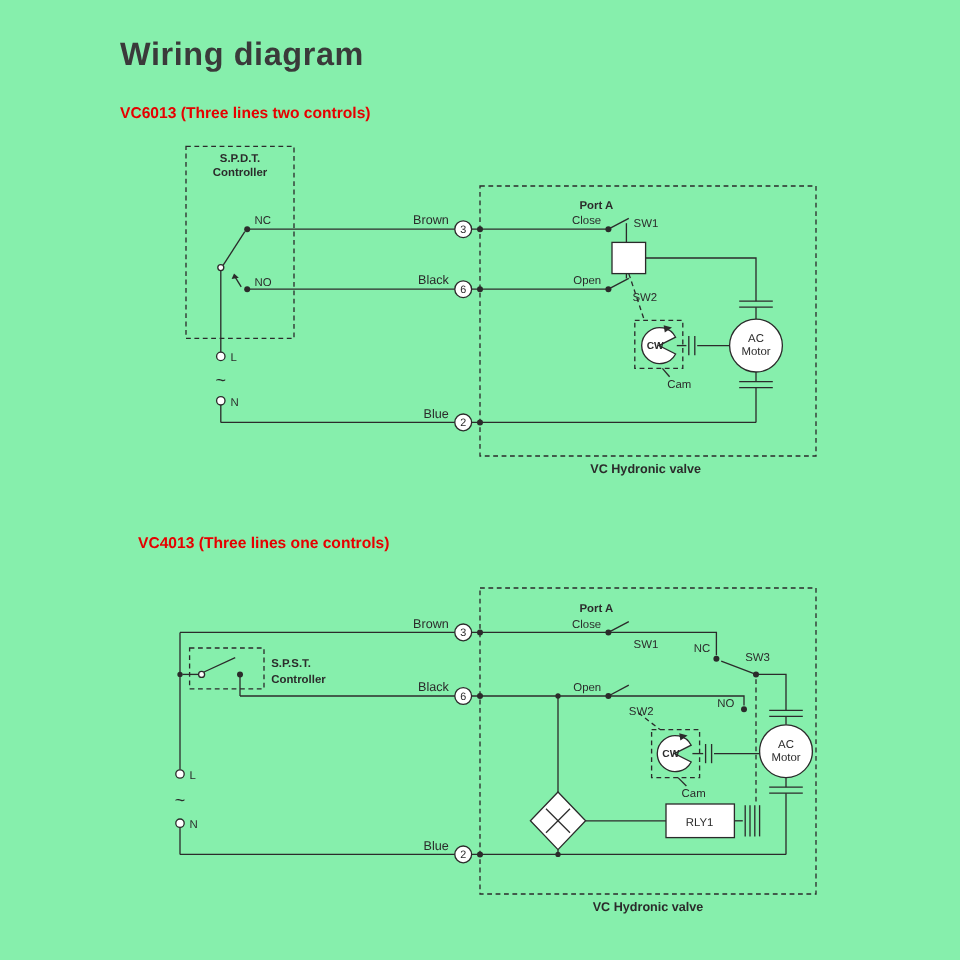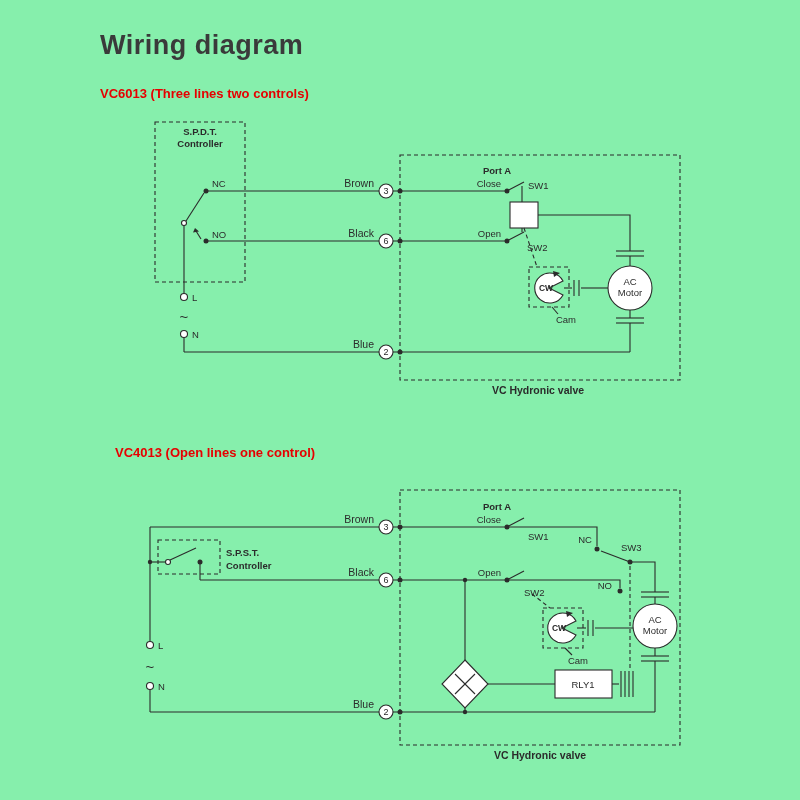--- a/index.html
+++ b/index.html
@@ -24,21 +24,21 @@
   .tilde{font-size:15px;}
   .cwtxt{font-size:8.5px;font-weight:bold;}
 </style>
 </head>
 <body>
 
 <div class="page">
 
   <div class="main-title">Wiring diagram</div>
   <div class="sec-title sec1">VC6013 (Three lines two controls)</div>
-  <div class="sec-title sec2">VC4013 (Open lines one control)</div>
+  <div class="sec-title sec2">VC4013 (Three lines one controls)</div>
 
   <svg class="schematic" width="800" height="800" viewBox="0 0 800 800">
 
     <g>
 
       <rect class="st dsh" x="155" y="122" width="90" height="160"></rect>
       <text class="txt txtb" x="200" y="135" text-anchor="middle">S.P.D.T.</text>
       <text class="txt txtb" x="200" y="147" text-anchor="middle">Controller</text>
 
       <g>

